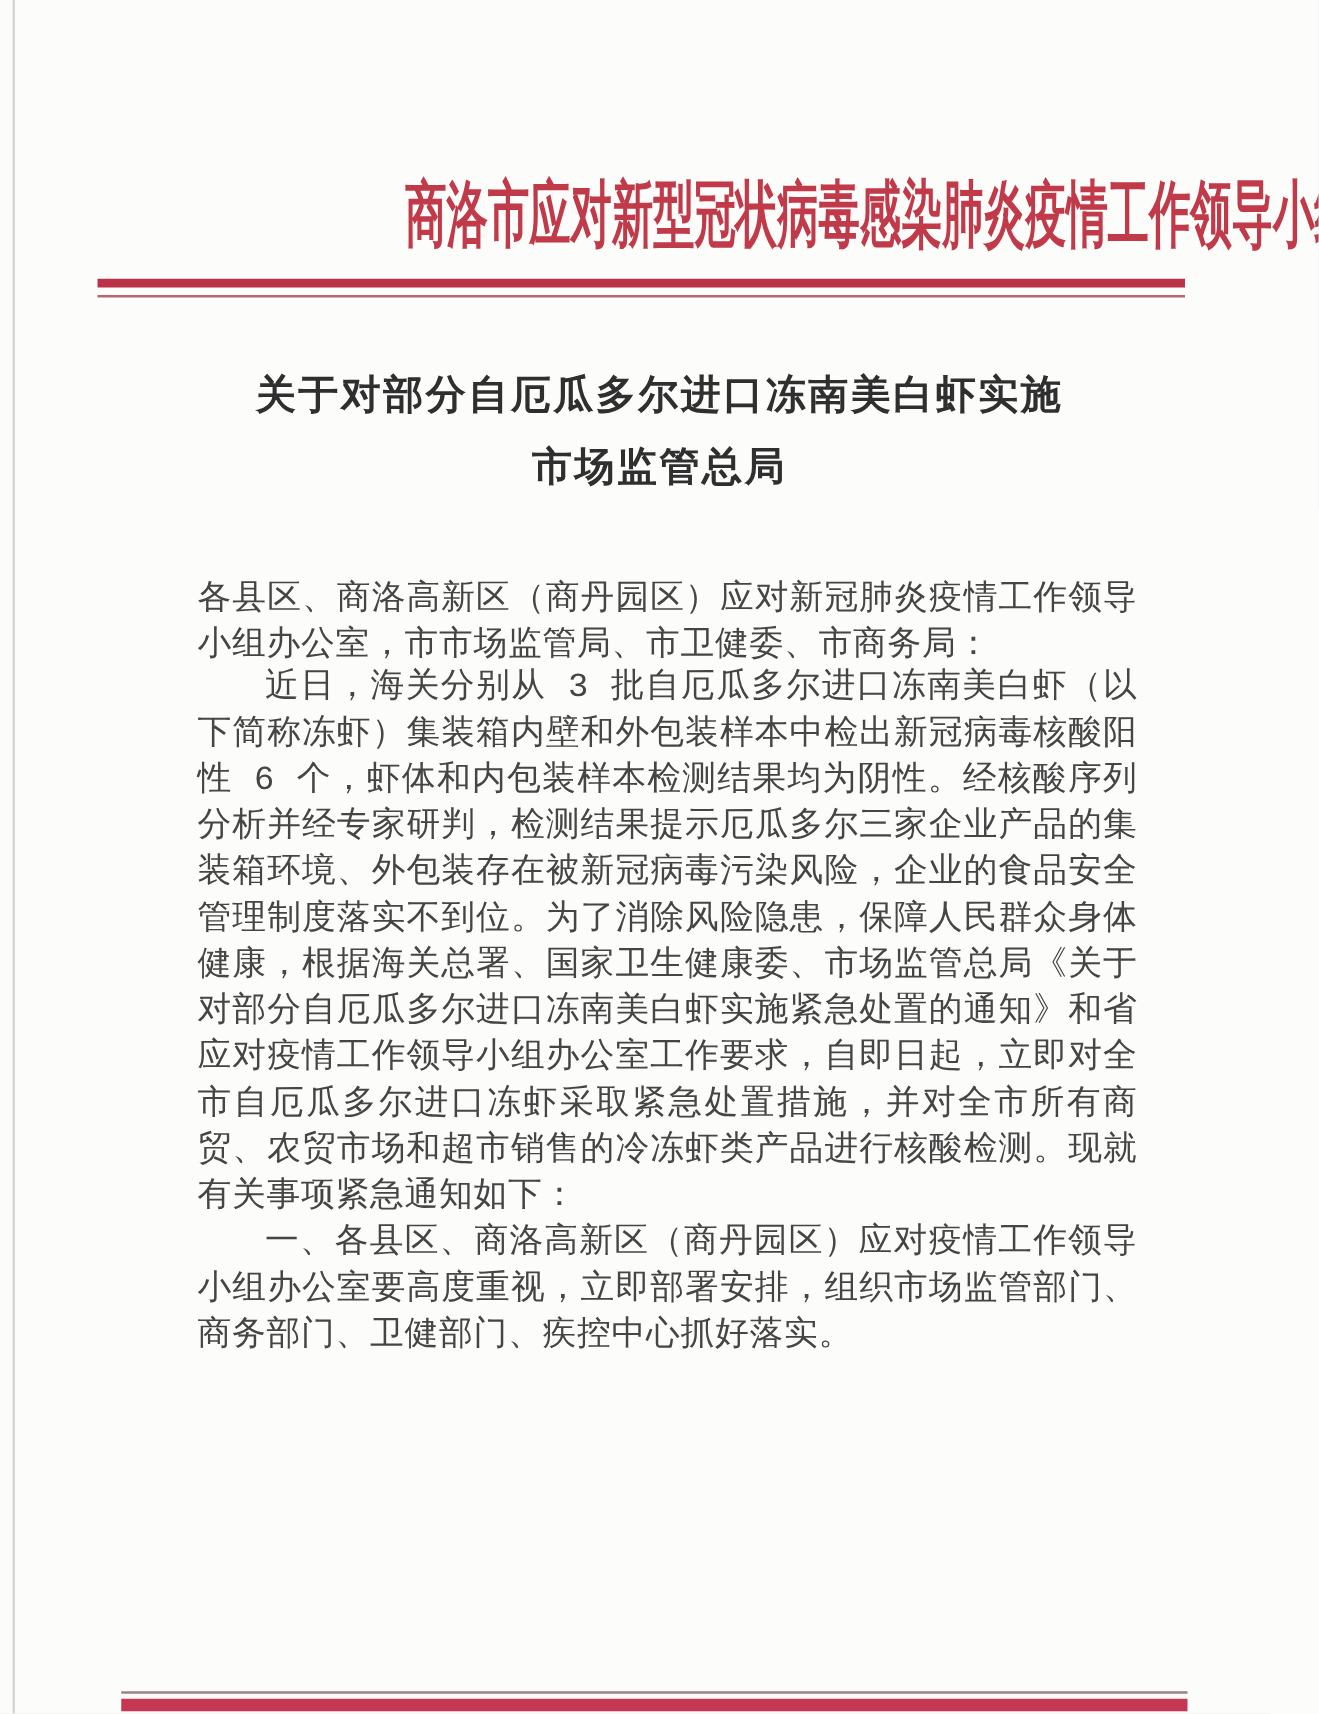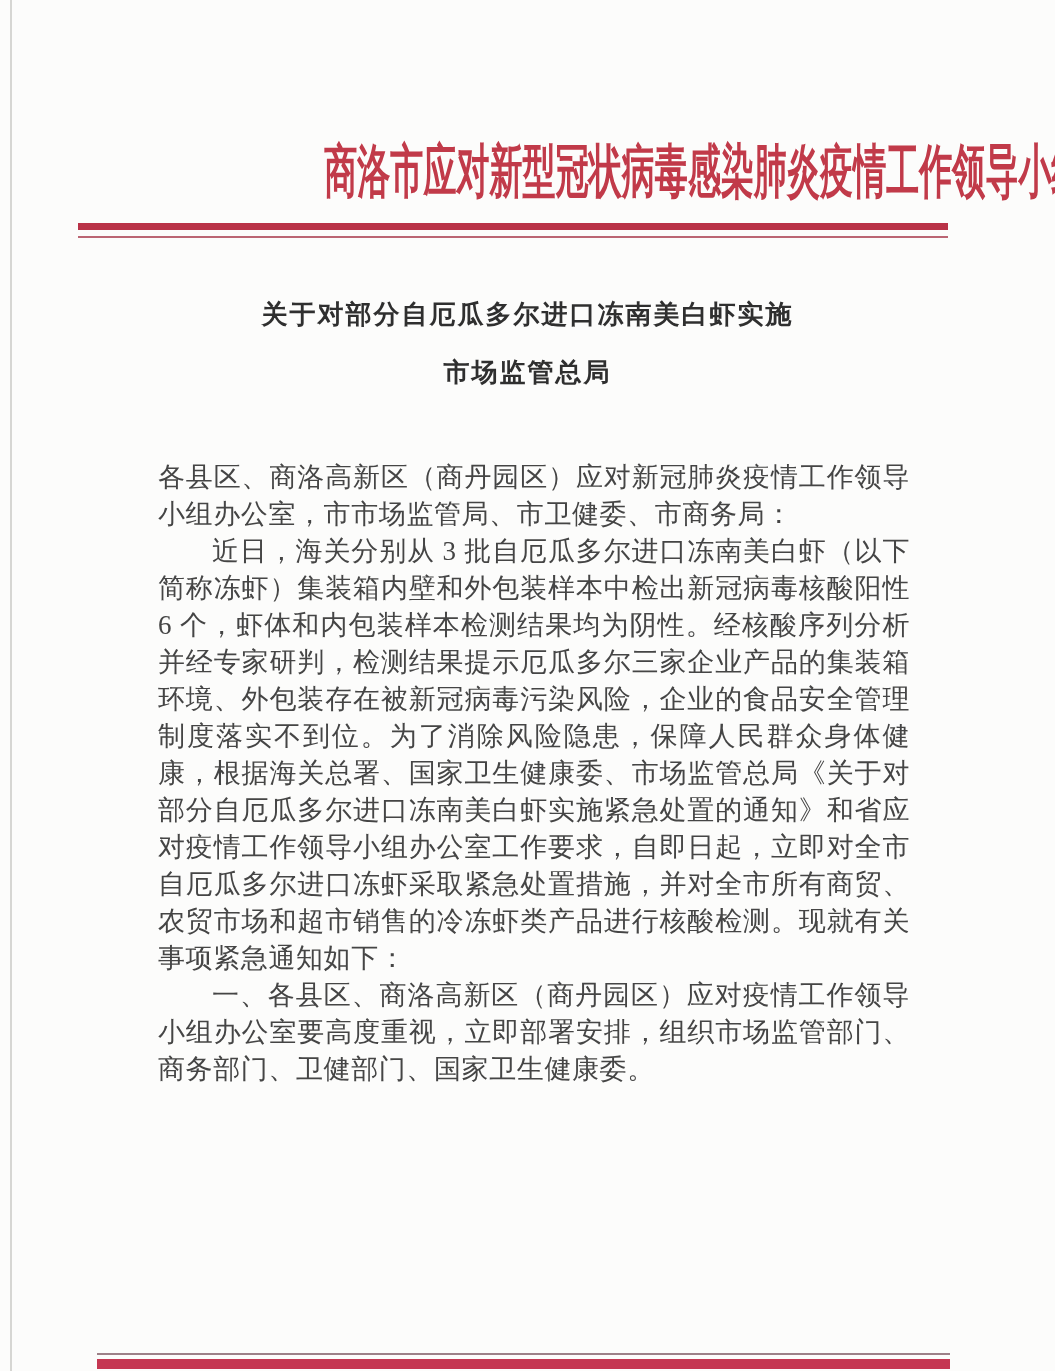--- a/index.html
+++ b/index.html
@@ -36,29 +36,29 @@
     transform:scaleX(0.57);
     transform-origin:center;
   }
   .rule{position:absolute;}
   .rule-thick-top{left:78px;right:107px;top:223px;height:7px;background:var(--rule-thick-top);}
   .rule-thin-top{left:78px;right:107px;top:236px;height:2px;background:var(--rule-thin-top);}
   .title{
     position:absolute;top:286px;left:0;width:100%;
     text-align:center;font-weight:700;color:var(--title-ink);
   }
-  .title span{display:block;font-size:26px;letter-spacing:2px;line-height:58px;}
+  .title span{display:block;font-size:32px;letter-spacing:2px;line-height:58px;}
   .doc-body{
     position:absolute;top:459px;left:158px;width:752px;
     font-size:27px;line-height:37px;letter-spacing:0.6px;
     color:var(--ink);
     text-align:justify;
   }
   .doc-body p{margin:0;}
-  .indent{text-indent:2em;}
+  .indent{text-indent:2em;font-family:Liberation Mono, monospace;}
   .rule-thin-bottom{left:97px;right:105px;top:1353px;height:2px;background:var(--rule-thin-bottom);}
   .rule-thick-bottom{left:97px;right:105px;top:1359px;height:10px;background:var(--rule-thick-bottom);}
 </style>
 </head>
 <body>
 
 <div class="page">
 
   <div class="scan-edge"></div>
 
@@ -70,19 +70,19 @@
   <div class="rule rule-thin-top"></div>
 
   <h1 class="title" style="margin:0;">
     <span>关于对部分自厄瓜多尔进口冻南美白虾实施</span>
     <span>市场监管总局</span>
   </h1>
 
   <div class="doc-body">
     <p>各县区、商洛高新区（商丹园区）应对新冠肺炎疫情工作领导小组办公室，市市场监管局、市卫健委、市商务局：</p>
     <p class="indent">近日，海关分别从 3 批自厄瓜多尔进口冻南美白虾（以下简称冻虾）集装箱内壁和外包装样本中检出新冠病毒核酸阳性 6 个，虾体和内包装样本检测结果均为阴性。经核酸序列分析并经专家研判，检测结果提示厄瓜多尔三家企业产品的集装箱环境、外包装存在被新冠病毒污染风险，企业的食品安全管理制度落实不到位。为了消除风险隐患，保障人民群众身体健康，根据海关总署、国家卫生健康委、市场监管总局《关于对部分自厄瓜多尔进口冻南美白虾实施紧急处置的通知》和省应对疫情工作领导小组办公室工作要求，自即日起，立即对全市自厄瓜多尔进口冻虾采取紧急处置措施，并对全市所有商贸、农贸市场和超市销售的冷冻虾类产品进行核酸检测。现就有关事项紧急通知如下：</p>
-    <p class="indent">一、各县区、商洛高新区（商丹园区）应对疫情工作领导小组办公室要高度重视，立即部署安排，组织市场监管部门、商务部门、卫健部门、国家卫生健康委。</p>
+    <p class="indent">一、各县区、商洛高新区（商丹园区）应对疫情工作领导小组办公室要高度重视，立即部署安排，组织市场监管部门、商务部门、卫健部门、疾控中心抓好落实。</p>
   </div>
 
   <div class="rule rule-thin-bottom"></div>
   <div class="rule rule-thick-bottom"></div>
 
 </div>
 
 </body></html>

